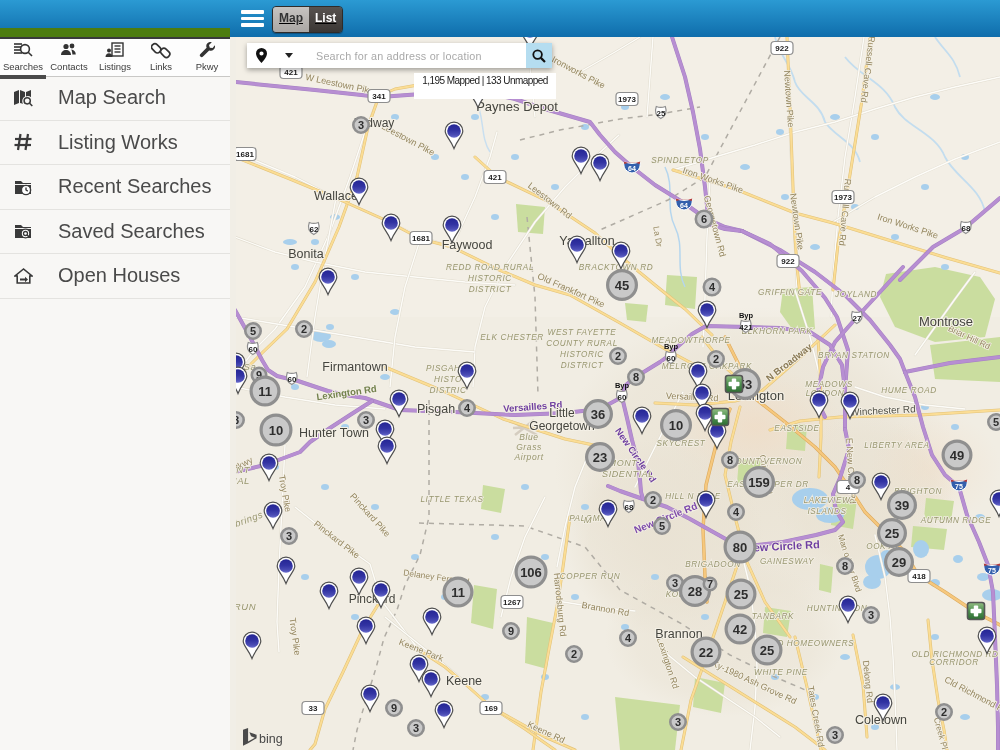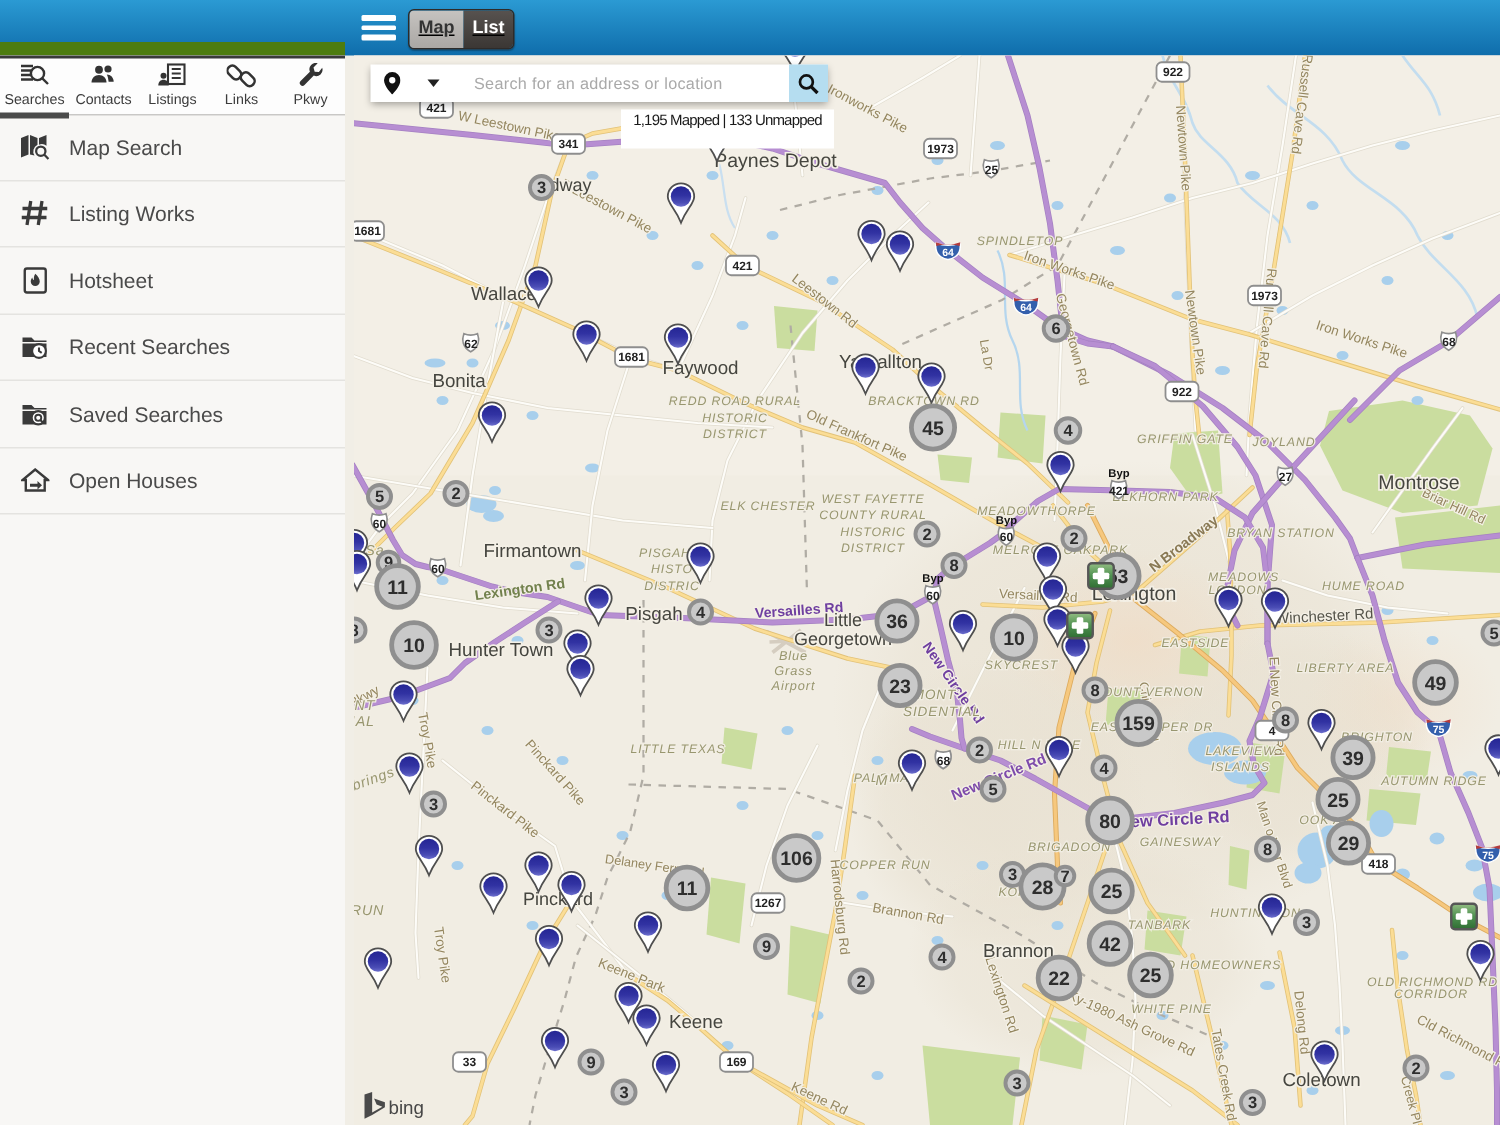--- a/index.html
+++ b/index.html
@@ -17,21 +17,21 @@
 
 #sidebar{position:absolute;left:0;top:37px;width:230px;height:727px;background:#f8f7f5;}
 #tabs{position:absolute;left:0;top:0;width:230px;height:37px;background:#fdfdfd;border-top:2px solid #3a3a3a;display:flex;border-bottom:1px solid #c9c8c6;}
 .tab{width:46px;text-align:center;position:relative;}
 .tab .ti{margin-top:3px;height:17px;}
 .tab .tl{font-size:9.5px;color:#3c3c3c;margin-top:2px;}
 .tab.active:after{content:"";position:absolute;left:0;right:0;bottom:-3px;height:4px;background:#4b4b4b;}
 #menu{position:absolute;top:39px;left:0;width:230px;}
 .mi{height:43.5px;border-bottom:1px solid #e4e3e0;display:flex;align-items:center;}
 .mi svg{margin-left:14px;}
-.mi span{margin-left:13px;font-size:14px;color:#4a4a4a;}
+.mi span{margin-left:25px;font-size:20px;color:#4a4a4a;}
 
 #map{position:absolute;left:236px;top:37px;width:764px;height:713px;background:#f1ede4;overflow:hidden;}
 
 #searchbox{position:absolute;left:247px;top:43px;width:305px;height:25px;background:#fff;box-shadow:0 2px 5px rgba(0,0,0,.35);z-index:30;display:flex;align-items:center;gap:14px;}
 #searchbox .pin{margin-left:9px;}
 #searchbox .caret{width:0;height:0;border-left:4px solid transparent;border-right:4px solid transparent;border-top:5px solid #222;margin-left:4px;}
 #searchbox .ph{margin-left:9px;font-size:10.8px;color:#a9a9a9;flex:1;white-space:nowrap;letter-spacing:.2px;}
 #searchbox .btn{width:26px;height:25px;background:#b5ddf0;display:flex;align-items:center;justify-content:center;}
 #mapped{position:absolute;left:414px;top:73px;width:142px;height:26px;background:#fff;z-index:30;font-size:10px;letter-spacing:-0.55px;color:#1a1a1a;text-align:center;line-height:15px;white-space:nowrap;}
 </style>
@@ -124,27 +124,20 @@
       <div class="mi">
           <svg width="19" height="18" viewBox="0 0 19 18">
             <g stroke="#3a3a3a" stroke-width="2.2" fill="none">
               <line x1="6.5" y1="1" x2="4" y2="17"></line>
               <line x1="14" y1="1" x2="11.5" y2="17"></line>
               <line x1="1" y1="6" x2="17.5" y2="6"></line>
               <line x1="0.5" y1="12" x2="17" y2="12"></line>
             </g>
           </svg>
           <span>Listing Works</span>
-        </div>
-      <div class="mi">
-          <svg width="19" height="18" viewBox="0 0 19 18">
-            <rect x="2.5" y="1" width="14" height="16" rx="1.5" fill="none" stroke="#3a3a3a" stroke-width="1.6"></rect>
-            <path d="M9.5 4.5c1.8 1.6 3 3.2 3 5.2a3 3 0 0 1-6 0c0-1 .4-1.8 1-2.7.2 1 .6 1.5 1.2 1.7-.3-1.6 0-3 .8-4.2z" fill="#3a3a3a"></path>
-          </svg>
-          <span>Hotsheet</span>
         </div>
       <div class="mi">
           <svg width="19" height="18" viewBox="0 0 19 18">
             <path d="M1 3h6l2 2h8v1H1z" fill="#3a3a3a"></path>
             <path d="M1 7h16v9H1z" fill="#3a3a3a"></path>
             <g transform="translate(12,12)">
               <circle r="4.6" fill="#fff" stroke="#3a3a3a" stroke-width="1.4"></circle>
               <path d="M0-2.4V0l1.8 1.2" stroke="#3a3a3a" stroke-width="1.4" fill="none"></path>
             </g>
           </svg>

